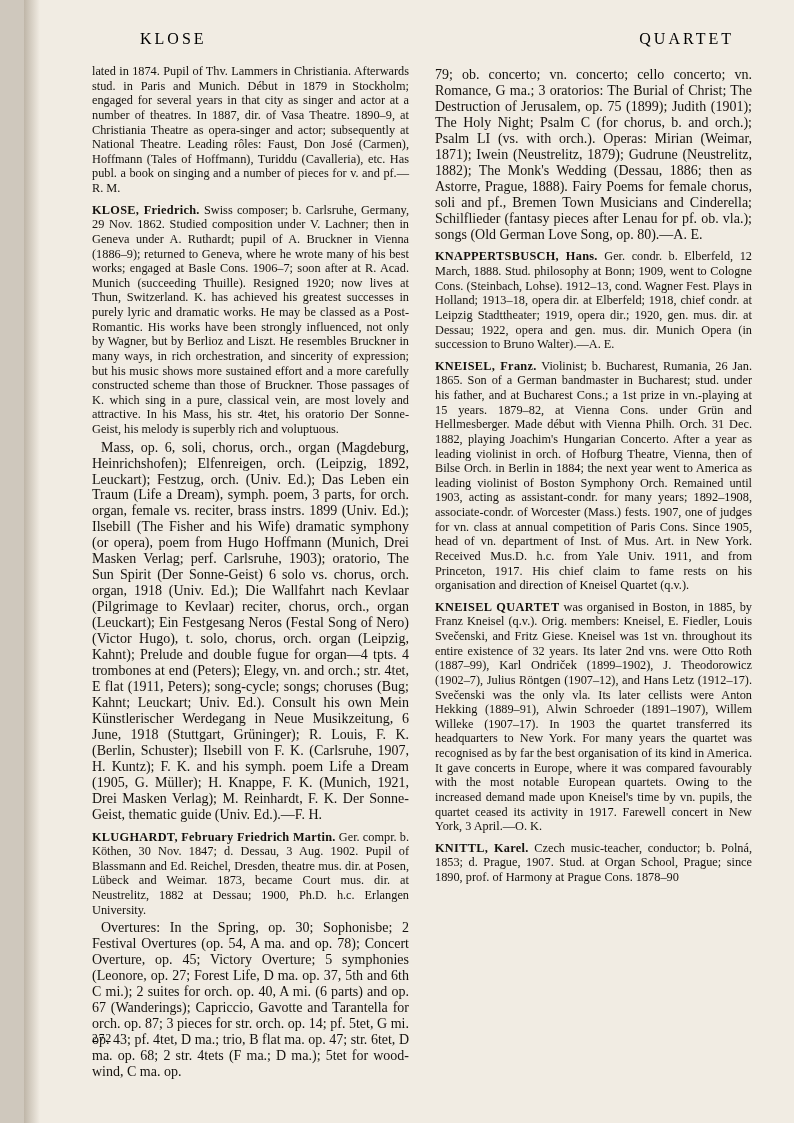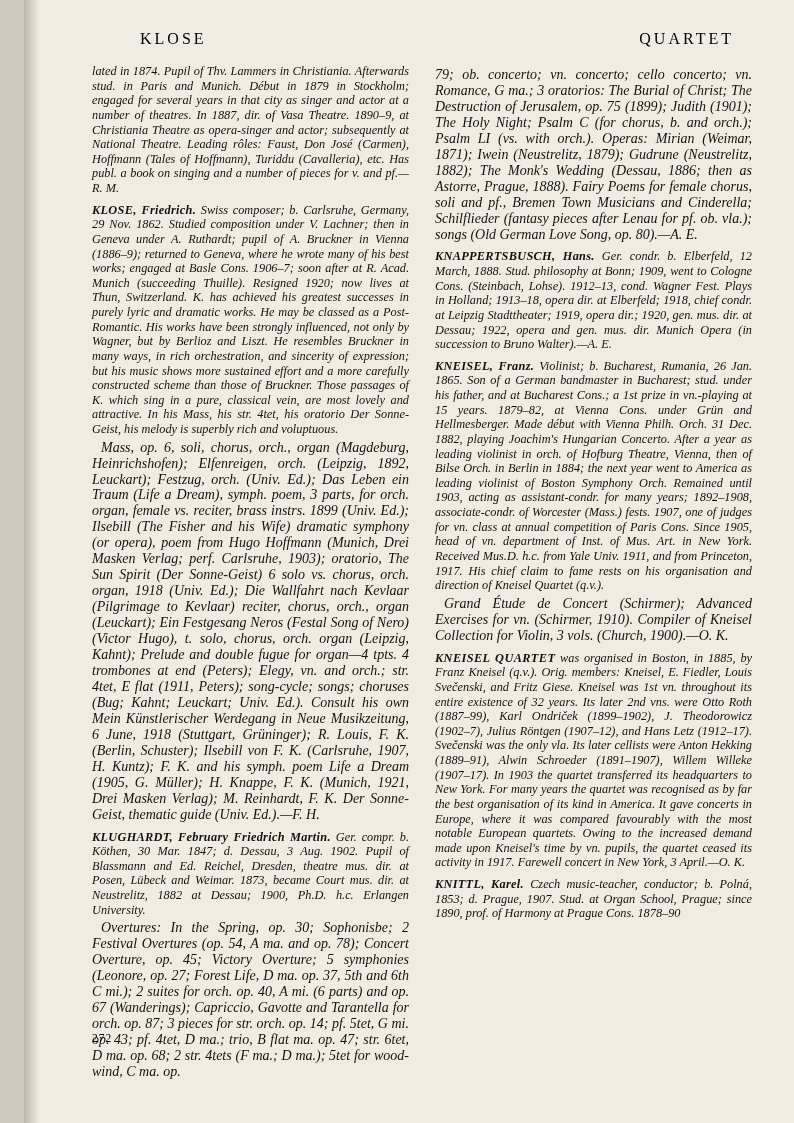--- a/index.html
+++ b/index.html
@@ -43,21 +43,21 @@
     gap:26px;
     height:975px;
   }
   .col{
     width:317px;
     font-size:12.3px;
     line-height:1.19;
     text-align:justify;
     color:#14110d;
   }
-  p{margin:0;font-style:italic;}
+  p{margin:0;}
   .entry{margin-top:7px;}
   .hw{font-weight:bold;letter-spacing:0.3px;}
   .hw-caps{font-weight:bold;letter-spacing:0.4px;}
   .works{
     font-size:14px;
     line-height:1.14;
     text-align:justify;
     margin-top:3px;
   }
   .works-ind{text-indent:9px;}
@@ -88,42 +88,41 @@
 
         <div class="entry">
           <p>
             <span class="hw">KLOSE, Friedrich.</span><span> Swiss composer; b. Carlsruhe, Germany, 29 Nov. 1862. Studied composition under V. Lachner; then in Geneva under A. Ruthardt; pupil of A. Bruckner in Vienna (1886–9); returned to Geneva, where he wrote many of his best works; engaged at Basle Cons. 1906–7; soon after at R. Acad. Munich (succeeding Thuille). Resigned 1920; now lives at Thun, Switzerland. K. has achieved his greatest successes in purely lyric and dramatic works. He may be classed as a Post-Romantic. His works have been strongly influenced, not only by Wagner, but by Berlioz and Liszt. He resembles Bruckner in many ways, in rich orchestration, and sincerity of expression; but his music shows more sustained effort and a more carefully constructed scheme than those of Bruckner. Those passages of K. which sing in a pure, classical vein, are most lovely and attractive. In his Mass, his str. 4tet, his oratorio Der Sonne-Geist, his melody is superbly rich and voluptuous.</span>
           </p>
           <p class="works works-ind">Mass, op. 6, soli, chorus, orch., organ (Magdeburg, Heinrichshofen); Elfenreigen, orch. (Leipzig, 1892, Leuckart); Festzug, orch. (Univ. Ed.); Das Leben ein Traum (Life a Dream), symph. poem, 3 parts, for orch. organ, female vs. reciter, brass instrs. 1899 (Univ. Ed.); Ilsebill (The Fisher and his Wife) dramatic symphony (or opera), poem from Hugo Hoffmann (Munich, Drei Masken Verlag; perf. Carlsruhe, 1903); oratorio, The Sun Spirit (Der Sonne-Geist) 6 solo vs. chorus, orch. organ, 1918 (Univ. Ed.); Die Wallfahrt nach Kevlaar (Pilgrimage to Kevlaar) reciter, chorus, orch., organ (Leuckart); Ein Festgesang Neros (Festal Song of Nero) (Victor Hugo), t. solo, chorus, orch. organ (Leipzig, Kahnt); Prelude and double fugue for organ—4 tpts. 4 trombones at end (Peters); Elegy, vn. and orch.; str. 4tet, E flat (1911, Peters); song-cycle; songs; choruses (Bug; Kahnt; Leuckart; Univ. Ed.). Consult his own Mein Künstlerischer Werdegang in Neue Musikzeitung, 6 June, 1918 (Stuttgart, Grüninger); R. Louis, F. K. (Berlin, Schuster); Ilsebill von F. K. (Carlsruhe, 1907, H. Kuntz); F. K. and his symph. poem Life a Dream (1905, G. Müller); H. Knappe, F. K. (Munich, 1921, Drei Masken Verlag); M. Reinhardt, F. K. Der Sonne-Geist, thematic guide (Univ. Ed.).—F. H.</p>
         </div>
 
         <div class="entry">
           <p>
-            <span class="hw">KLUGHARDT, February Friedrich Martin.</span><span> Ger. compr. b. Köthen, 30 Mar. 1847; d. Dessau, 3 Aug. 1902. Pupil of Blassmann and Ed. Reichel, Dresden, theatre mus. dir. at Posen, Lübeck and Weimar. 1873, became Court mus. dir. at Neustrelitz, 1882 at Dessau; 1900, Ph.D. h.c. Erlangen University.</span>
+            <span class="hw">KLUGHARDT, February Friedrich Martin.</span><span> Ger. compr. b. Köthen, 30 Nov. 1847; d. Dessau, 3 Aug. 1902. Pupil of Blassmann and Ed. Reichel, Dresden, theatre mus. dir. at Posen, Lübeck and Weimar. 1873, became Court mus. dir. at Neustrelitz, 1882 at Dessau; 1900, Ph.D. h.c. Erlangen University.</span>
           </p>
           <p class="works works-ind">Overtures: In the Spring, op. 30; Sophonisbe; 2 Festival Overtures (op. 54, A ma. and op. 78); Concert Overture, op. 45; Victory Overture; 5 symphonies (Leonore, op. 27; Forest Life, D ma. op. 37, 5th and 6th C mi.); 2 suites for orch. op. 40, A mi. (6 parts) and op. 67 (Wanderings); Capriccio, Gavotte and Tarantella for orch. op. 87; 3 pieces for str. orch. op. 14; pf. 5tet, G mi. op. 43; pf. 4tet, D ma.; trio, B flat ma. op. 47; str. 6tet, D ma. op. 68; 2 str. 4tets (F ma.; D ma.); 5tet for wood-wind, C ma. op.</p>
         </div>
 
       </div>
 
       <div class="col">
 
         <p class="works">79; ob. concerto; vn. concerto; cello concerto; vn. Romance, G ma.; 3 oratorios: The Burial of Christ; The Destruction of Jerusalem, op. 75 (1899); Judith (1901); The Holy Night; Psalm C (for chorus, b. and orch.); Psalm LI (vs. with orch.). Operas: Mirian (Weimar, 1871); Iwein (Neustrelitz, 1879); Gudrune (Neustrelitz, 1882); The Monk's Wedding (Dessau, 1886; then as Astorre, Prague, 1888). Fairy Poems for female chorus, soli and pf., Bremen Town Musicians and Cinderella; Schilflieder (fantasy pieces after Lenau for pf. ob. vla.); songs (Old German Love Song, op. 80).—A. E.</p>
 
         <div class="entry">
           <p>
             <span class="hw">KNAPPERTSBUSCH, Hans.</span><span> Ger. condr. b. Elberfeld, 12 March, 1888. Stud. philosophy at Bonn; 1909, went to Cologne Cons. (Steinbach, Lohse). 1912–13, cond. Wagner Fest. Plays in Holland; 1913–18, opera dir. at Elberfeld; 1918, chief condr. at Leipzig Stadttheater; 1919, opera dir.; 1920, gen. mus. dir. at Dessau; 1922, opera and gen. mus. dir. Munich Opera (in succession to Bruno Walter).—A. E.</span>
           </p>
         </div>
 
         <div class="entry">
           <p>
             <span class="hw">KNEISEL, Franz.</span><span> Violinist; b. Bucharest, Rumania, 26 Jan. 1865. Son of a German bandmaster in Bucharest; stud. under his father, and at Bucharest Cons.; a 1st prize in vn.-playing at 15 years. 1879–82, at Vienna Cons. under Grün and Hellmesberger. Made début with Vienna Philh. Orch. 31 Dec. 1882, playing Joachim's Hungarian Concerto. After a year as leading violinist in orch. of Hofburg Theatre, Vienna, then of Bilse Orch. in Berlin in 1884; the next year went to America as leading violinist of Boston Symphony Orch. Remained until 1903, acting as assistant-condr. for many years; 1892–1908, associate-condr. of Worcester (Mass.) fests. 1907, one of judges for vn. class at annual competition of Paris Cons. Since 1905, head of vn. department of Inst. of Mus. Art. in New York. Received Mus.D. h.c. from Yale Univ. 1911, and from Princeton, 1917. His chief claim to fame rests on his organisation and direction of Kneisel Quartet (q.v.).</span>
           </p>
-          <p class="works works-ind">Grand Étude de Concert (Schirmer); Advanced Exercises for vn. (Schirmer, 1910). Compiler of Kneisel Collection for Violin, 3 vols. (Church, 1900).—O. K.</p>
         </div>
 
         <div class="entry">
           <p>
             <span class="hw-caps">KNEISEL QUARTET</span><span> was organised in Boston, in 1885, by Franz Kneisel (q.v.). Orig. members: Kneisel, E. Fiedler, Louis Svečenski, and Fritz Giese. Kneisel was 1st vn. throughout its entire existence of 32 years. Its later 2nd vns. were Otto Roth (1887–99), Karl Ondriček (1899–1902), J. Theodorowicz (1902–7), Julius Röntgen (1907–12), and Hans Letz (1912–17). Svečenski was the only vla. Its later cellists were Anton Hekking (1889–91), Alwin Schroeder (1891–1907), Willem Willeke (1907–17). In 1903 the quartet transferred its headquarters to New York. For many years the quartet was recognised as by far the best organisation of its kind in America. It gave concerts in Europe, where it was compared favourably with the most notable European quartets. Owing to the increased demand made upon Kneisel's time by vn. pupils, the quartet ceased its activity in 1917. Farewell concert in New York, 3 April.—O. K.</span>
           </p>
         </div>
 
         <div class="entry">
           <p>

